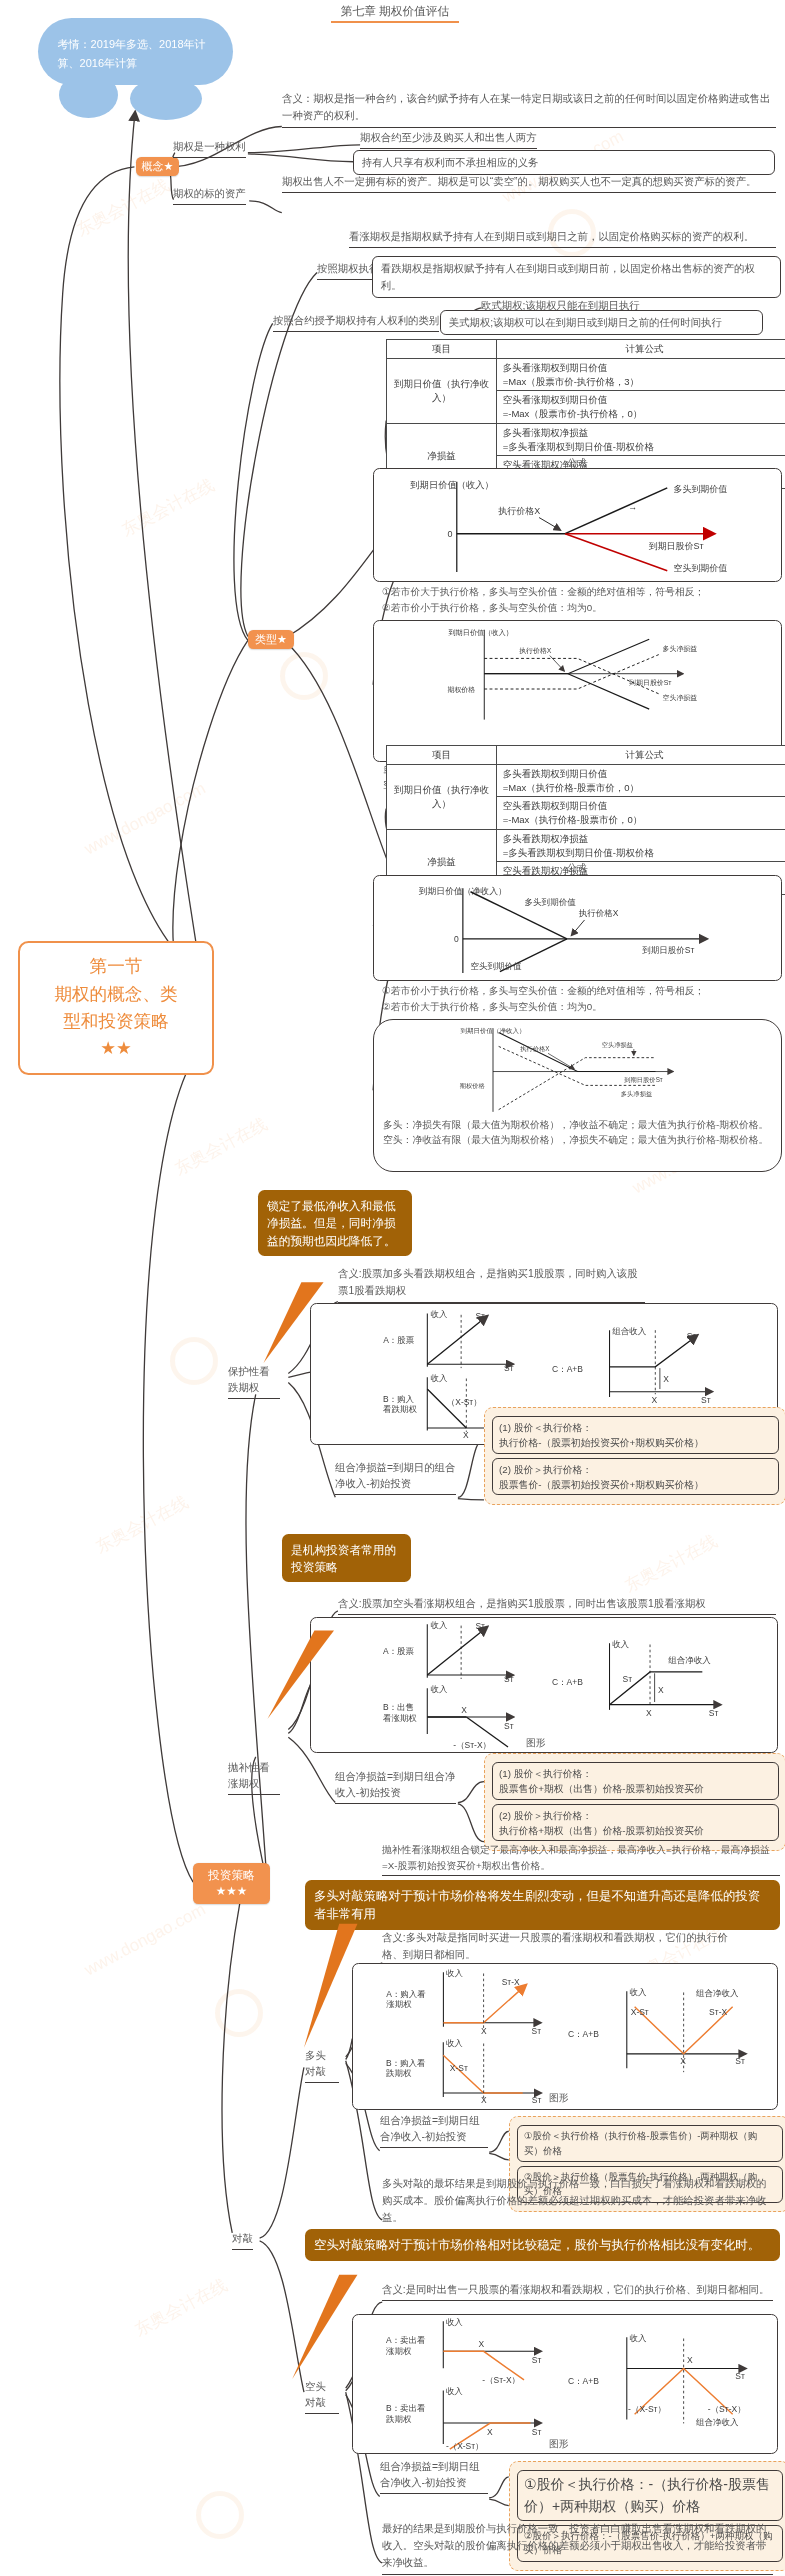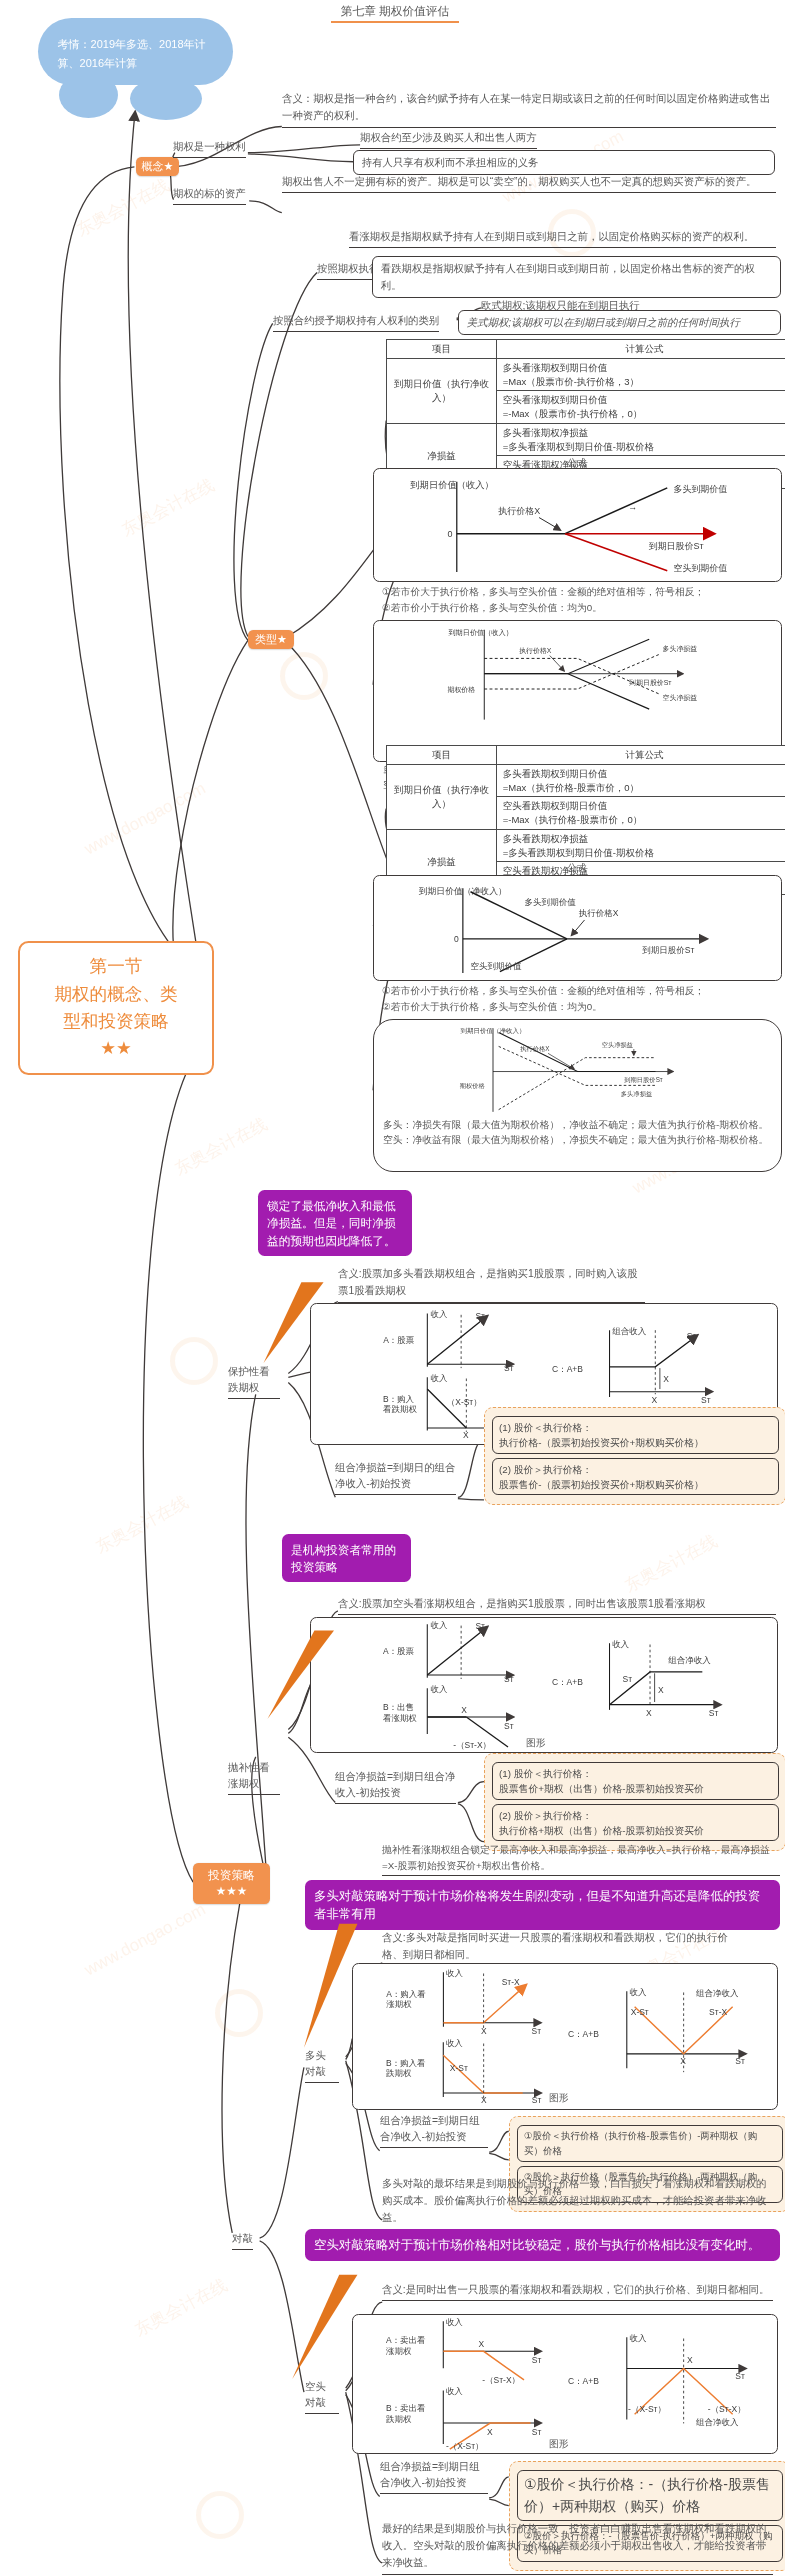--- a/index.html
+++ b/index.html
@@ -5,21 +5,21 @@
   html,body{margin:0;padding:0;background:#fff;}
   body{font-family:"Liberation Sans","DejaVu Sans",sans-serif;}
   #canvas{position:relative;width:786px;height:2576px;background:#fff;overflow:hidden;}
   .abs{position:absolute;}
   .txt{color:#595959;font-size:10.4px;line-height:1.68;}
   .sm{font-size:9.8px;}
   .u{border-bottom:1.3px solid #3F3A39;padding-bottom:2px;}
   .boxed{border:1.3px solid #3F3A39;border-radius:5.9px;padding:2.6px 7.8px;background:#fff;}
   .bigbox{border:1.3px solid #3F3A39;border-radius:6.5px;background:#fff;}
   .node{background:#F2924E;color:#fff;border-radius:5.2px;text-align:center;font-size:11px;line-height:1.4;padding:2px 3.9px;box-shadow:0 0.7px 1.3px rgba(0,0,0,.15);}
-  .callout{background:#a21caf;color:#fff;border-radius:6.5px;padding:6.5px 9px;font-size:12.4px;line-height:1.5;}
+  .callout{background:#a16207;color:#fff;border-radius:6.5px;padding:6.5px 9px;font-size:12.4px;line-height:1.5;}
   .dashedbox{border:1.6px dashed #E9A25C;background:#FCF1E2;border-radius:9px;padding:4.6px 6.5px;}
   .case{border:1.3px solid #3F3A39;border-radius:5.9px;margin:3.9px 0;padding:2.6px 6.5px;font-size:9.8px;color:#4a4a4a;line-height:1.55;background:transparent;}
   .cap{color:#595959;font-size:9.8px;}
   table.tb{border-collapse:collapse;font-size:9.5px;color:#3d3d3d;width:100%;background:#fff;}
   .tb td,.tb th{border:1px solid #4a4a4a;padding:2px 5.9px;line-height:1.45;font-weight:normal;text-align:left;}
   .tb th{text-align:center;}
   .tb td.c{text-align:center;vertical-align:middle;}
   .cloud{background:#9CC3E8;border-radius:39px;color:#fff;font-size:11px;line-height:1.7;padding:17px 15.7px 13px 19.6px;}
   .cloudbump{background:#9CC3E8;border-radius:50%;}
   .sectionbox{border:2px solid #F0914B;border-radius:10.4px;background:#fff;color:#EE8C3C;text-align:center;font-size:17.6px;line-height:1.55;padding-top:10.4px;}
@@ -138,21 +138,21 @@
   <div class="abs txt u" style="left:360px;top:129px;">期权合约至少涉及购买人和出售人两方</div>
   <div class="abs txt boxed" style="left:353px;top:150px;width:404px;">持有人只享有权利而不承担相应的义务</div>
   <div class="abs txt u" style="left:173px;top:185px;">期权的标的资产</div>
   <div class="abs txt u" style="left:282px;top:173px;width:494px;">期权出售人不一定拥有标的资产。期权是可以“卖空”的。期权购买人也不一定真的想购买资产标的资产。</div>
 
   <div class="abs txt u" style="left:349px;top:228px;width:427px;">看涨期权是指期权赋予持有人在到期日或到期日之前，以固定价格购买标的资产的权利。</div>
   <div class="abs txt u" style="left:317px;top:260px;">按照期权执行时间</div>
   <div class="abs txt boxed" style="left:372px;top:256px;width:391px;line-height:1.65;">看跌期权是指期权赋予持有人在到期日或到期日前，以固定价格出售标的资产的权利。</div>
   <div class="abs txt u" style="left:481px;top:297px;">欧式期权;该期权只能在到期日执行</div>
   <div class="abs txt u" style="left:273px;top:312px;">按照合约授予期权持有人权利的类别</div>
-  <div class="abs txt boxed" style="left:458px;top:310px;width:305px;font-style:italic;">美式期权;该期权可以在到期日或到期日之前的任何时间执行</div>
+  <div class="abs txt boxed" style="left:440px;top:310px;width:305px;">美式期权;该期权可以在到期日或到期日之前的任何时间执行</div>
   <div class="abs node" style="left:248px;top:630px;width:38px;">类型★</div>
 
   <div class="abs txt u" style="left:395px;top:509px;">看涨期权</div>
   <table class="tb abs" style="left:386px;top:339px;width:407px;">
     <tbody>
         <tr>
           <th style="width:97px">项目</th>
           <th>计算公式</th>
         </tr>
     <tr>

